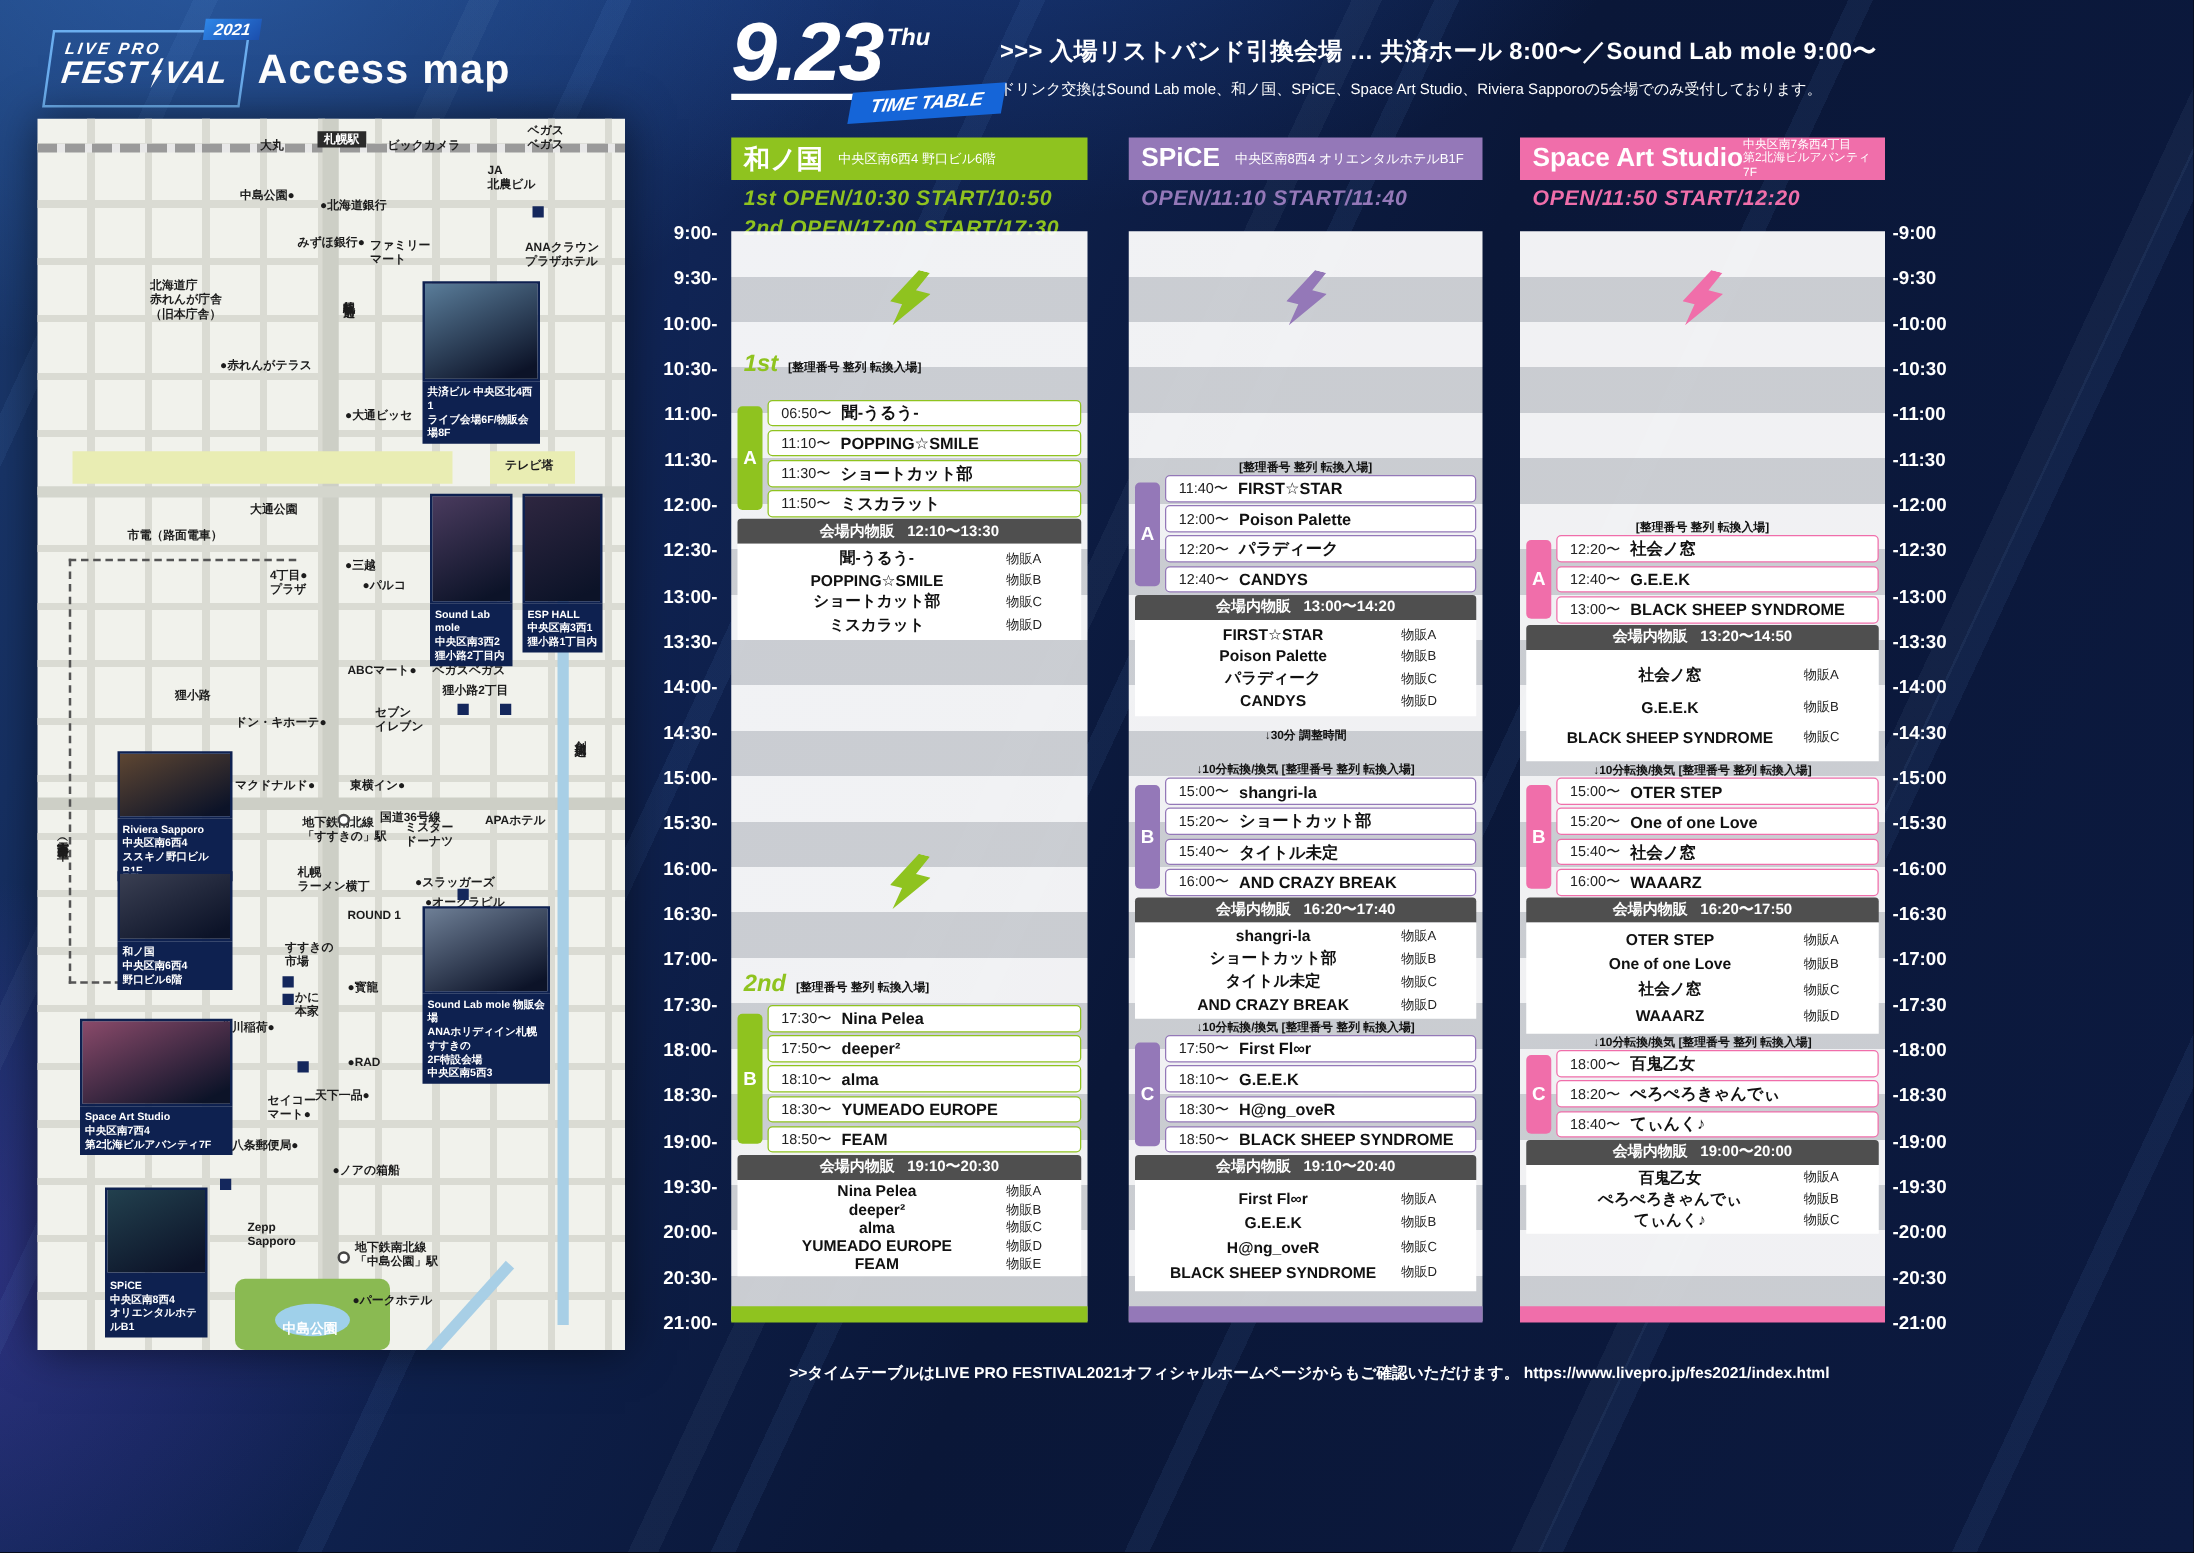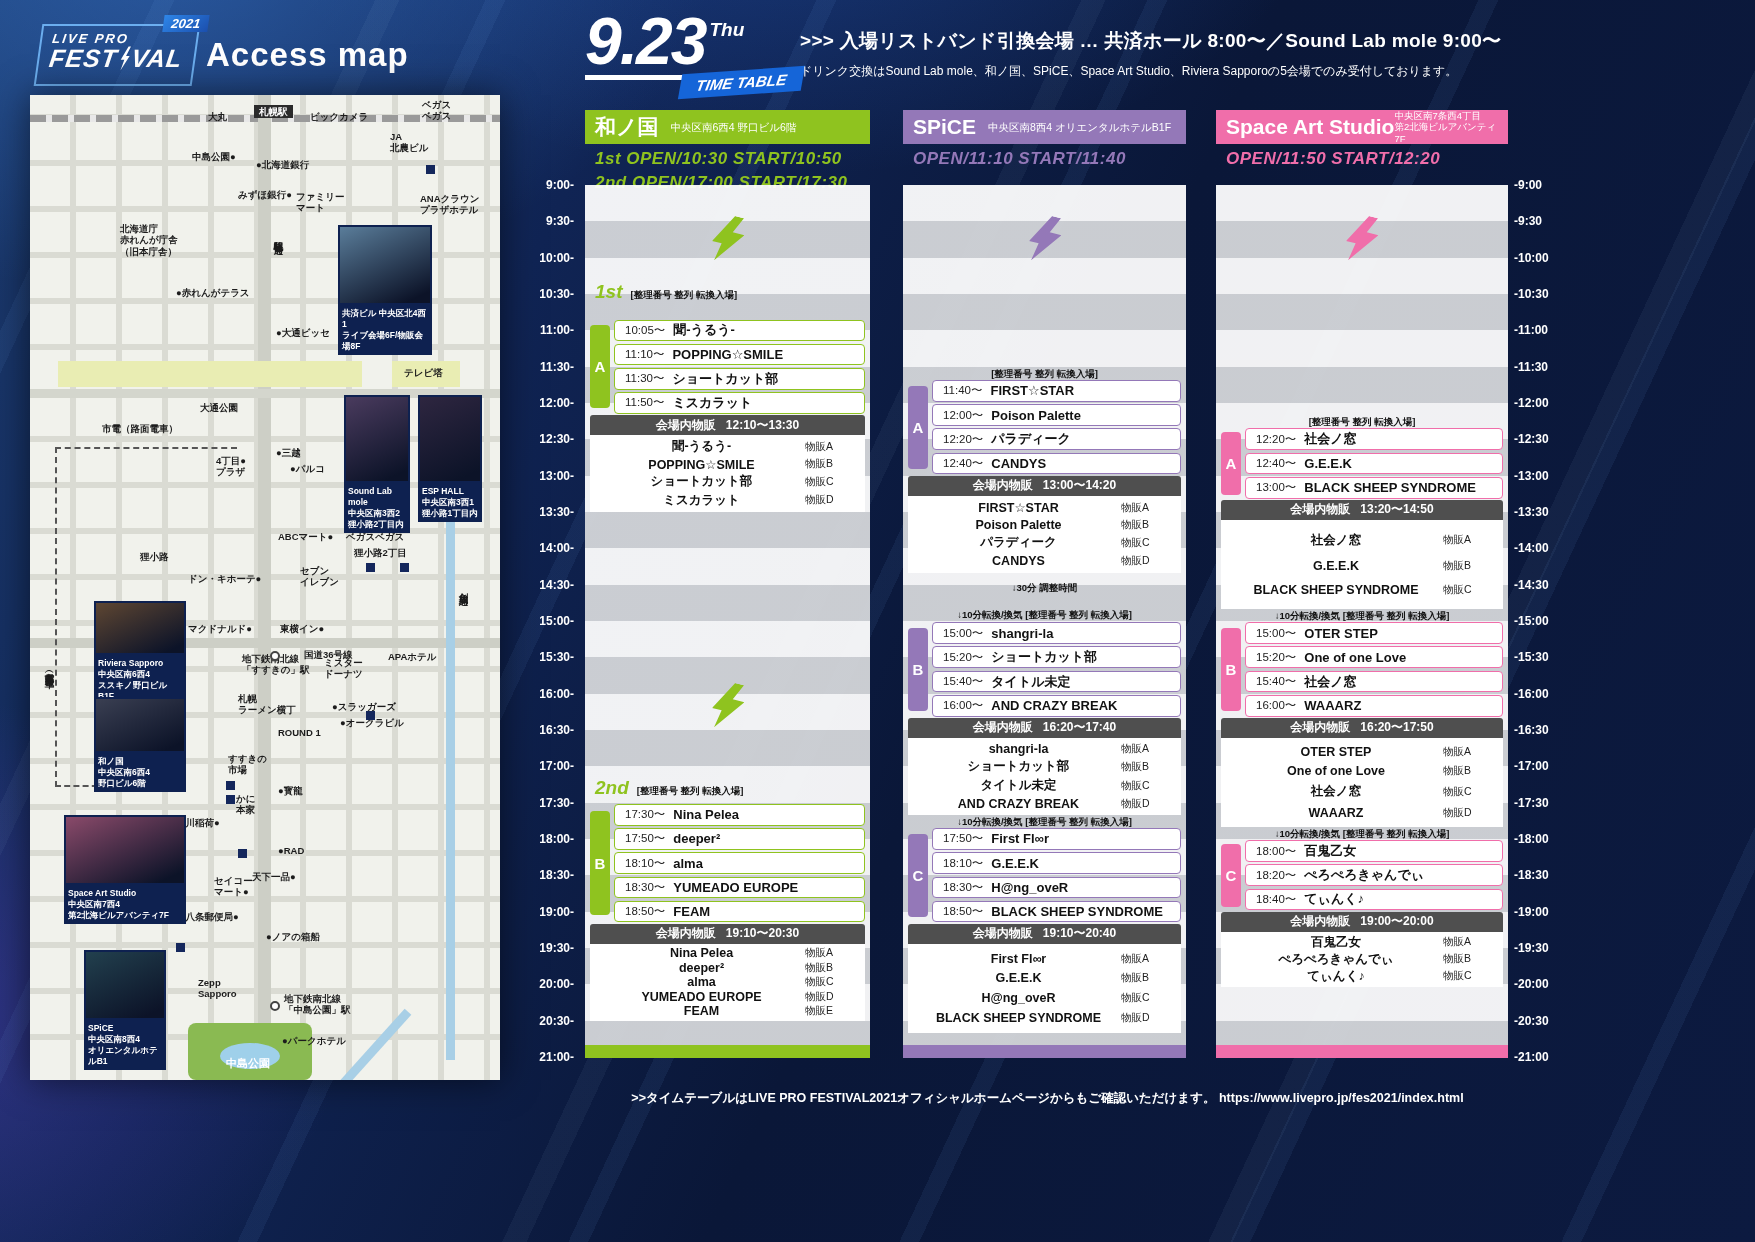--- a/index.html
+++ b/index.html
@@ -62,21 +62,21 @@
   .map-square{position:absolute;width:9px;height:9px;background:#14275c;}
   .map-subway{position:absolute;width:10px;height:10px;border-radius:50%;background:#fff;border:2.5px solid #444;box-sizing:border-box;}
   .map-card{position:absolute;}
   .map-photo{width:100%;border:2px solid #0e2150;box-sizing:border-box;}
   .map-cap{background:#0e2150;color:#fff;font-size:8.5px;line-height:1.3;padding:3px 4px;font-weight:600;}
 
   
   .ticks{position:absolute;top:185px;width:78px;height:890px;}
   #ticks-left{left:498px;}
   #ticks-right{left:1512px;}
-  .tick{position:absolute;color:#fff;font-size:12px;font-weight:bold;}
+  .tick{position:absolute;color:#fff;font-size:15px;font-weight:bold;}
   .tick-l{right:2px;}
   .tick-l::after{content:"-";}
   .tick-r{left:2px;}
   .tick-r::before{content:"-";}
 
   .col{position:absolute;top:110px;height:962px;}
   #venue-0{left:585px;width:285px;}
   #venue-1{left:903px;width:283px;}
   #venue-2{left:1216px;width:292px;}
   .col-header{height:34px;background:var(--vc);color:#fff;display:flex;align-items:center;padding:0 10px;box-sizing:border-box;}
@@ -260,20 +260,29 @@
         </div>
       </div>
       <div class="map-card" style="left: 64px; top: 602px; width: 92px;">
         <div class="map-photo" style="height: 56px; background: linear-gradient(155deg, rgb(58, 63, 82) 0%, rgb(12, 19, 40) 90%);"></div>
         <div class="map-cap">
           <div>和ノ国</div>
           <div>中央区南6西4</div>
           <div>野口ビル6階</div>
         </div>
       </div>
+      <div class="map-card" style="left: 308px; top: 630px; width: 102px;">
+        <div class="map-photo" style="height: 70px; background: linear-gradient(155deg, rgb(110, 127, 150) 0%, rgb(12, 19, 40) 90%);"></div>
+        <div class="map-cap">
+          <div>Sound Lab mole 物販会場</div>
+          <div>ANAホリディイン札幌すすきの</div>
+          <div>2F特設会場</div>
+          <div>中央区南5西3</div>
+        </div>
+      </div>
       <div class="map-card" style="left: 34px; top: 720px; width: 122px;">
         <div class="map-photo" style="height: 70px; background: linear-gradient(155deg, rgb(138, 74, 106) 0%, rgb(12, 19, 40) 90%);"></div>
         <div class="map-cap">
           <div>Space Art Studio</div>
           <div>中央区南7西4</div>
           <div>第2北海ビルアバンティ7F</div>
         </div>
       </div>
       <div class="map-card" style="left: 54px; top: 855px; width: 82px;">
         <div class="map-photo" style="height: 70px; background: linear-gradient(155deg, rgb(34, 64, 78) 0%, rgb(12, 19, 40) 90%);"></div>
@@ -365,21 +374,21 @@
         <div class="bolt" style="top: 30.275px;"></div>
         <div class="stage-row" style="top: 96.88px;">
           <span class="stage-num">1st</span>
           <span class="stage-note">[整理番号 整列 転換入場]</span>
         </div>
         <div class="acts-block" style="top: 133.21px; height: 96.88px;">
           <div class="acts-tab">A</div>
           <div class="acts-rows">
             <div class="act-slot">
               <div class="act-row">
-                <span class="act-time">10:05〜</span>
+                <span class="act-time">06:50〜</span>
                 <span class="act-name">聞-うるう-</span>
               </div>
             </div>
             <div class="act-slot">
               <div class="act-row">
                 <span class="act-time">11:10〜</span>
                 <span class="act-name">POPPING☆SMILE</span>
               </div>
             </div>
             <div class="act-slot">

